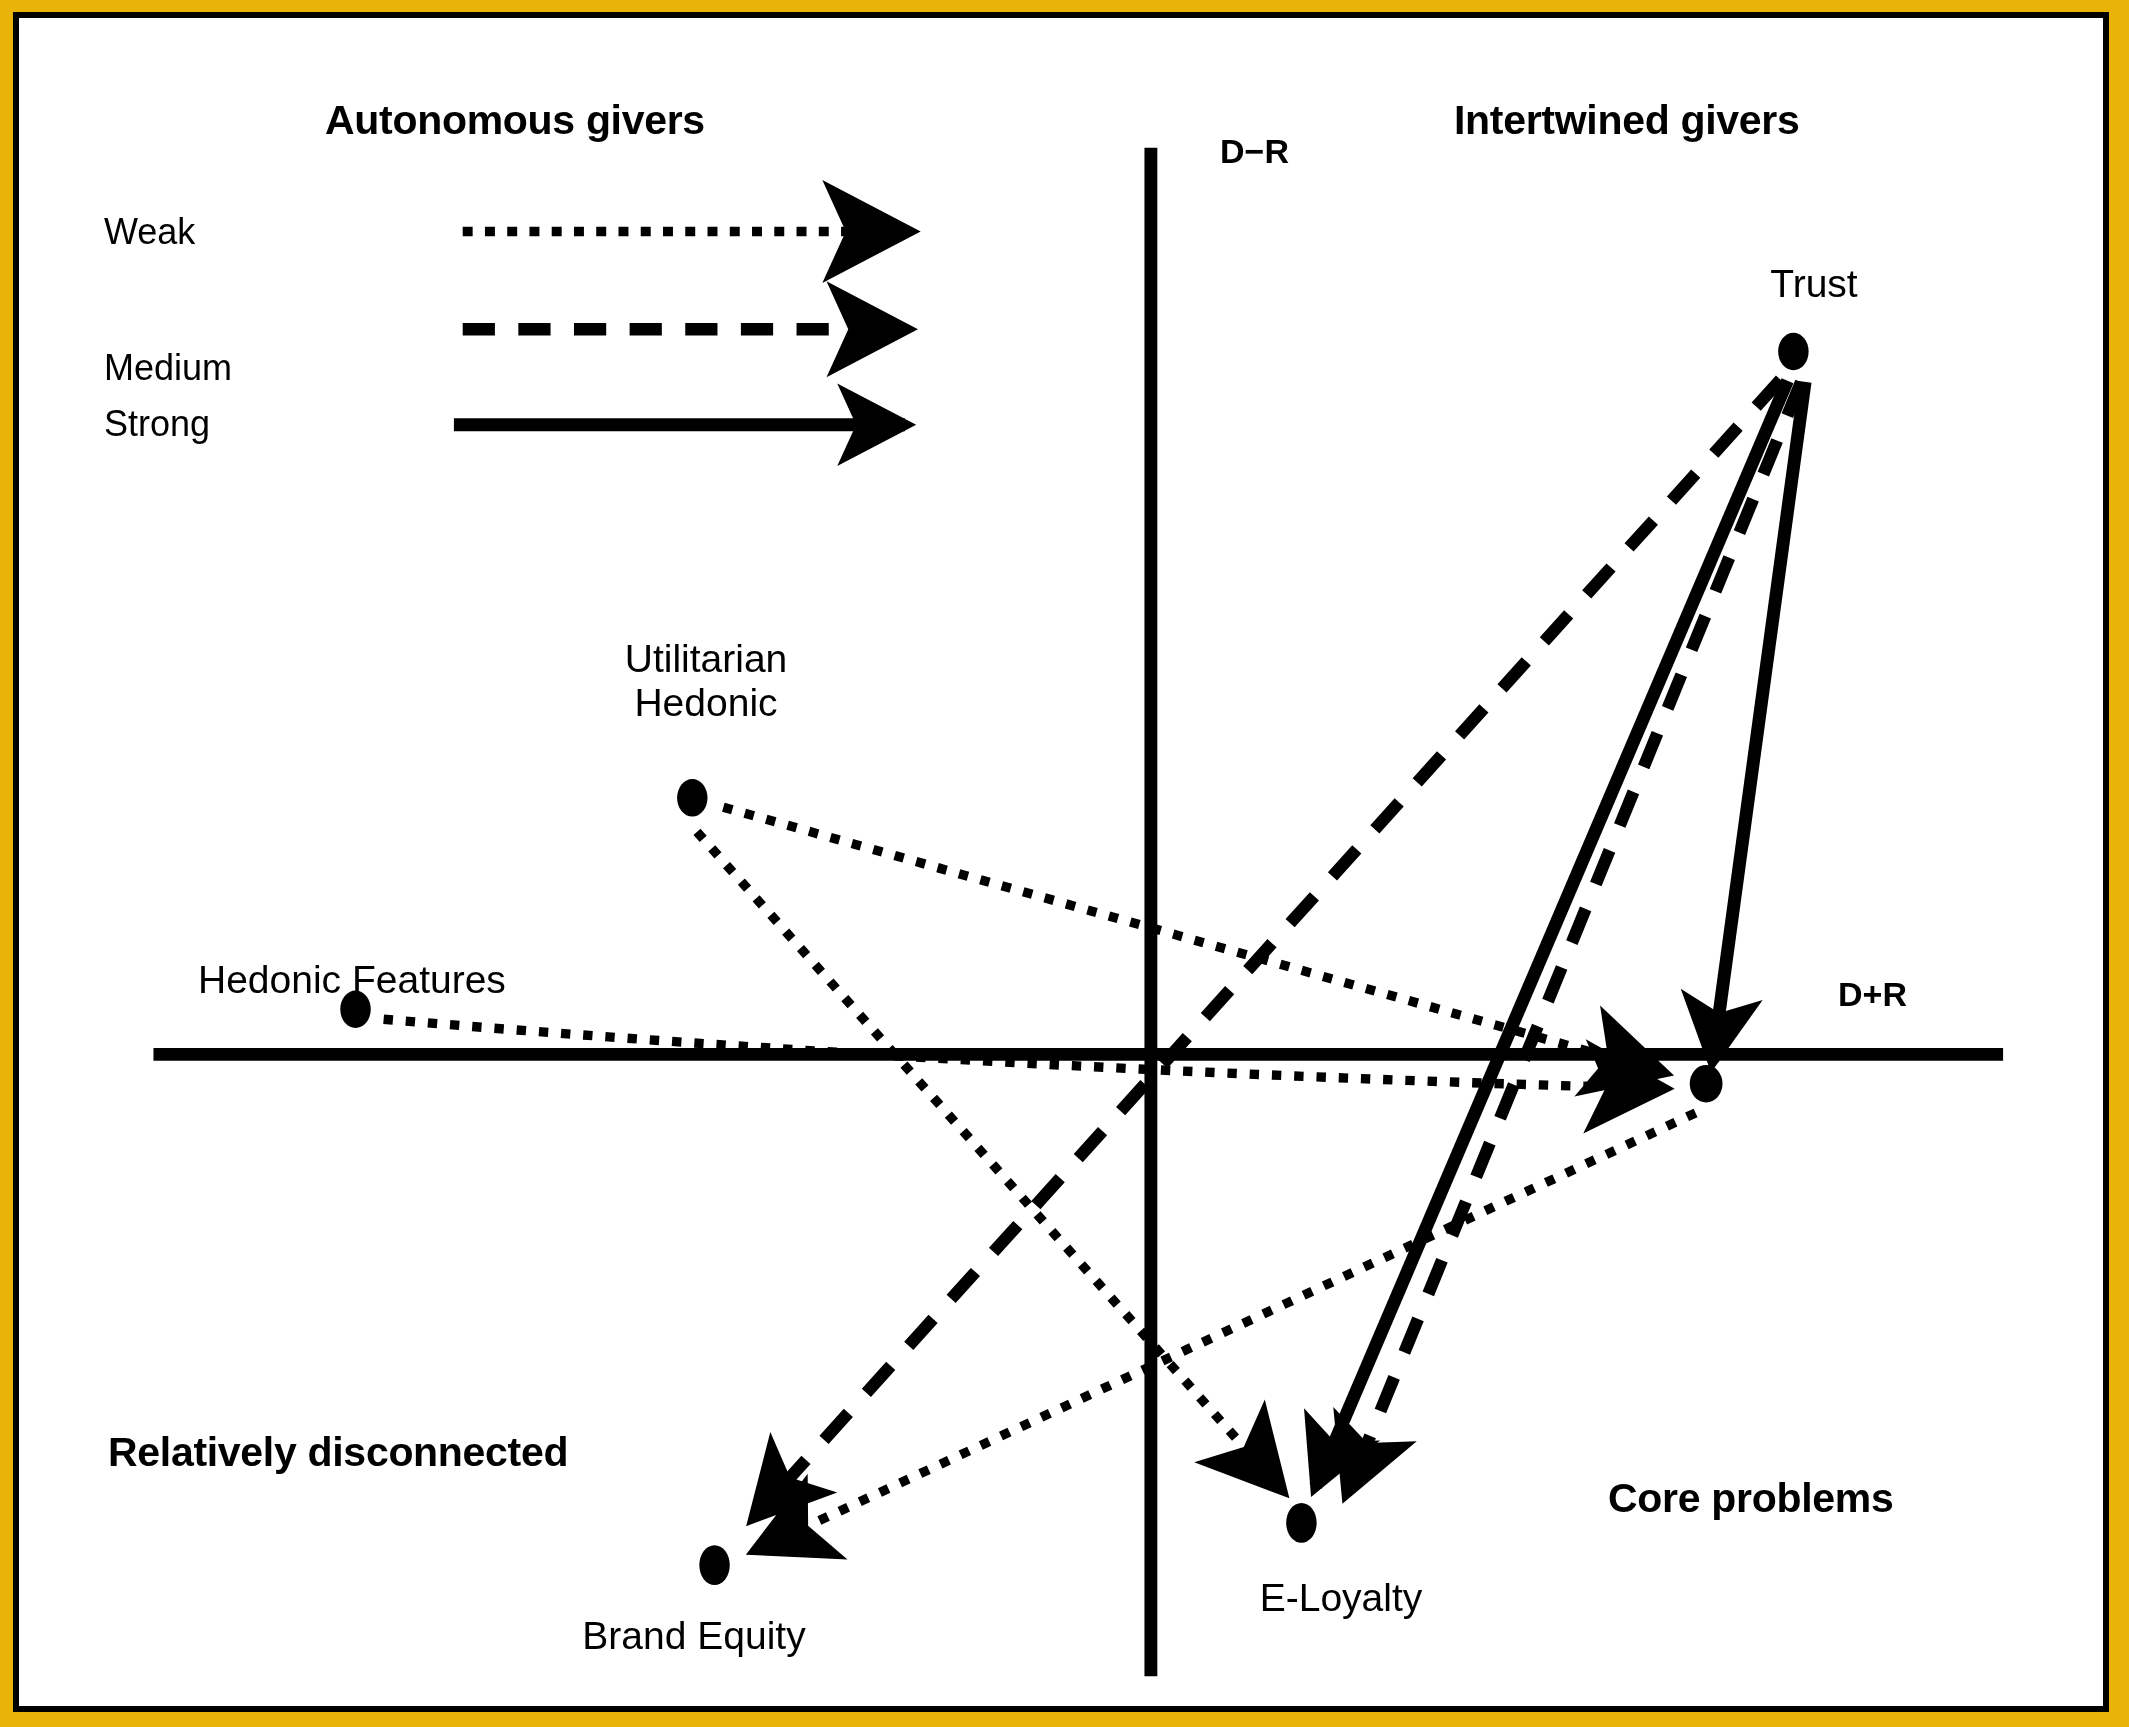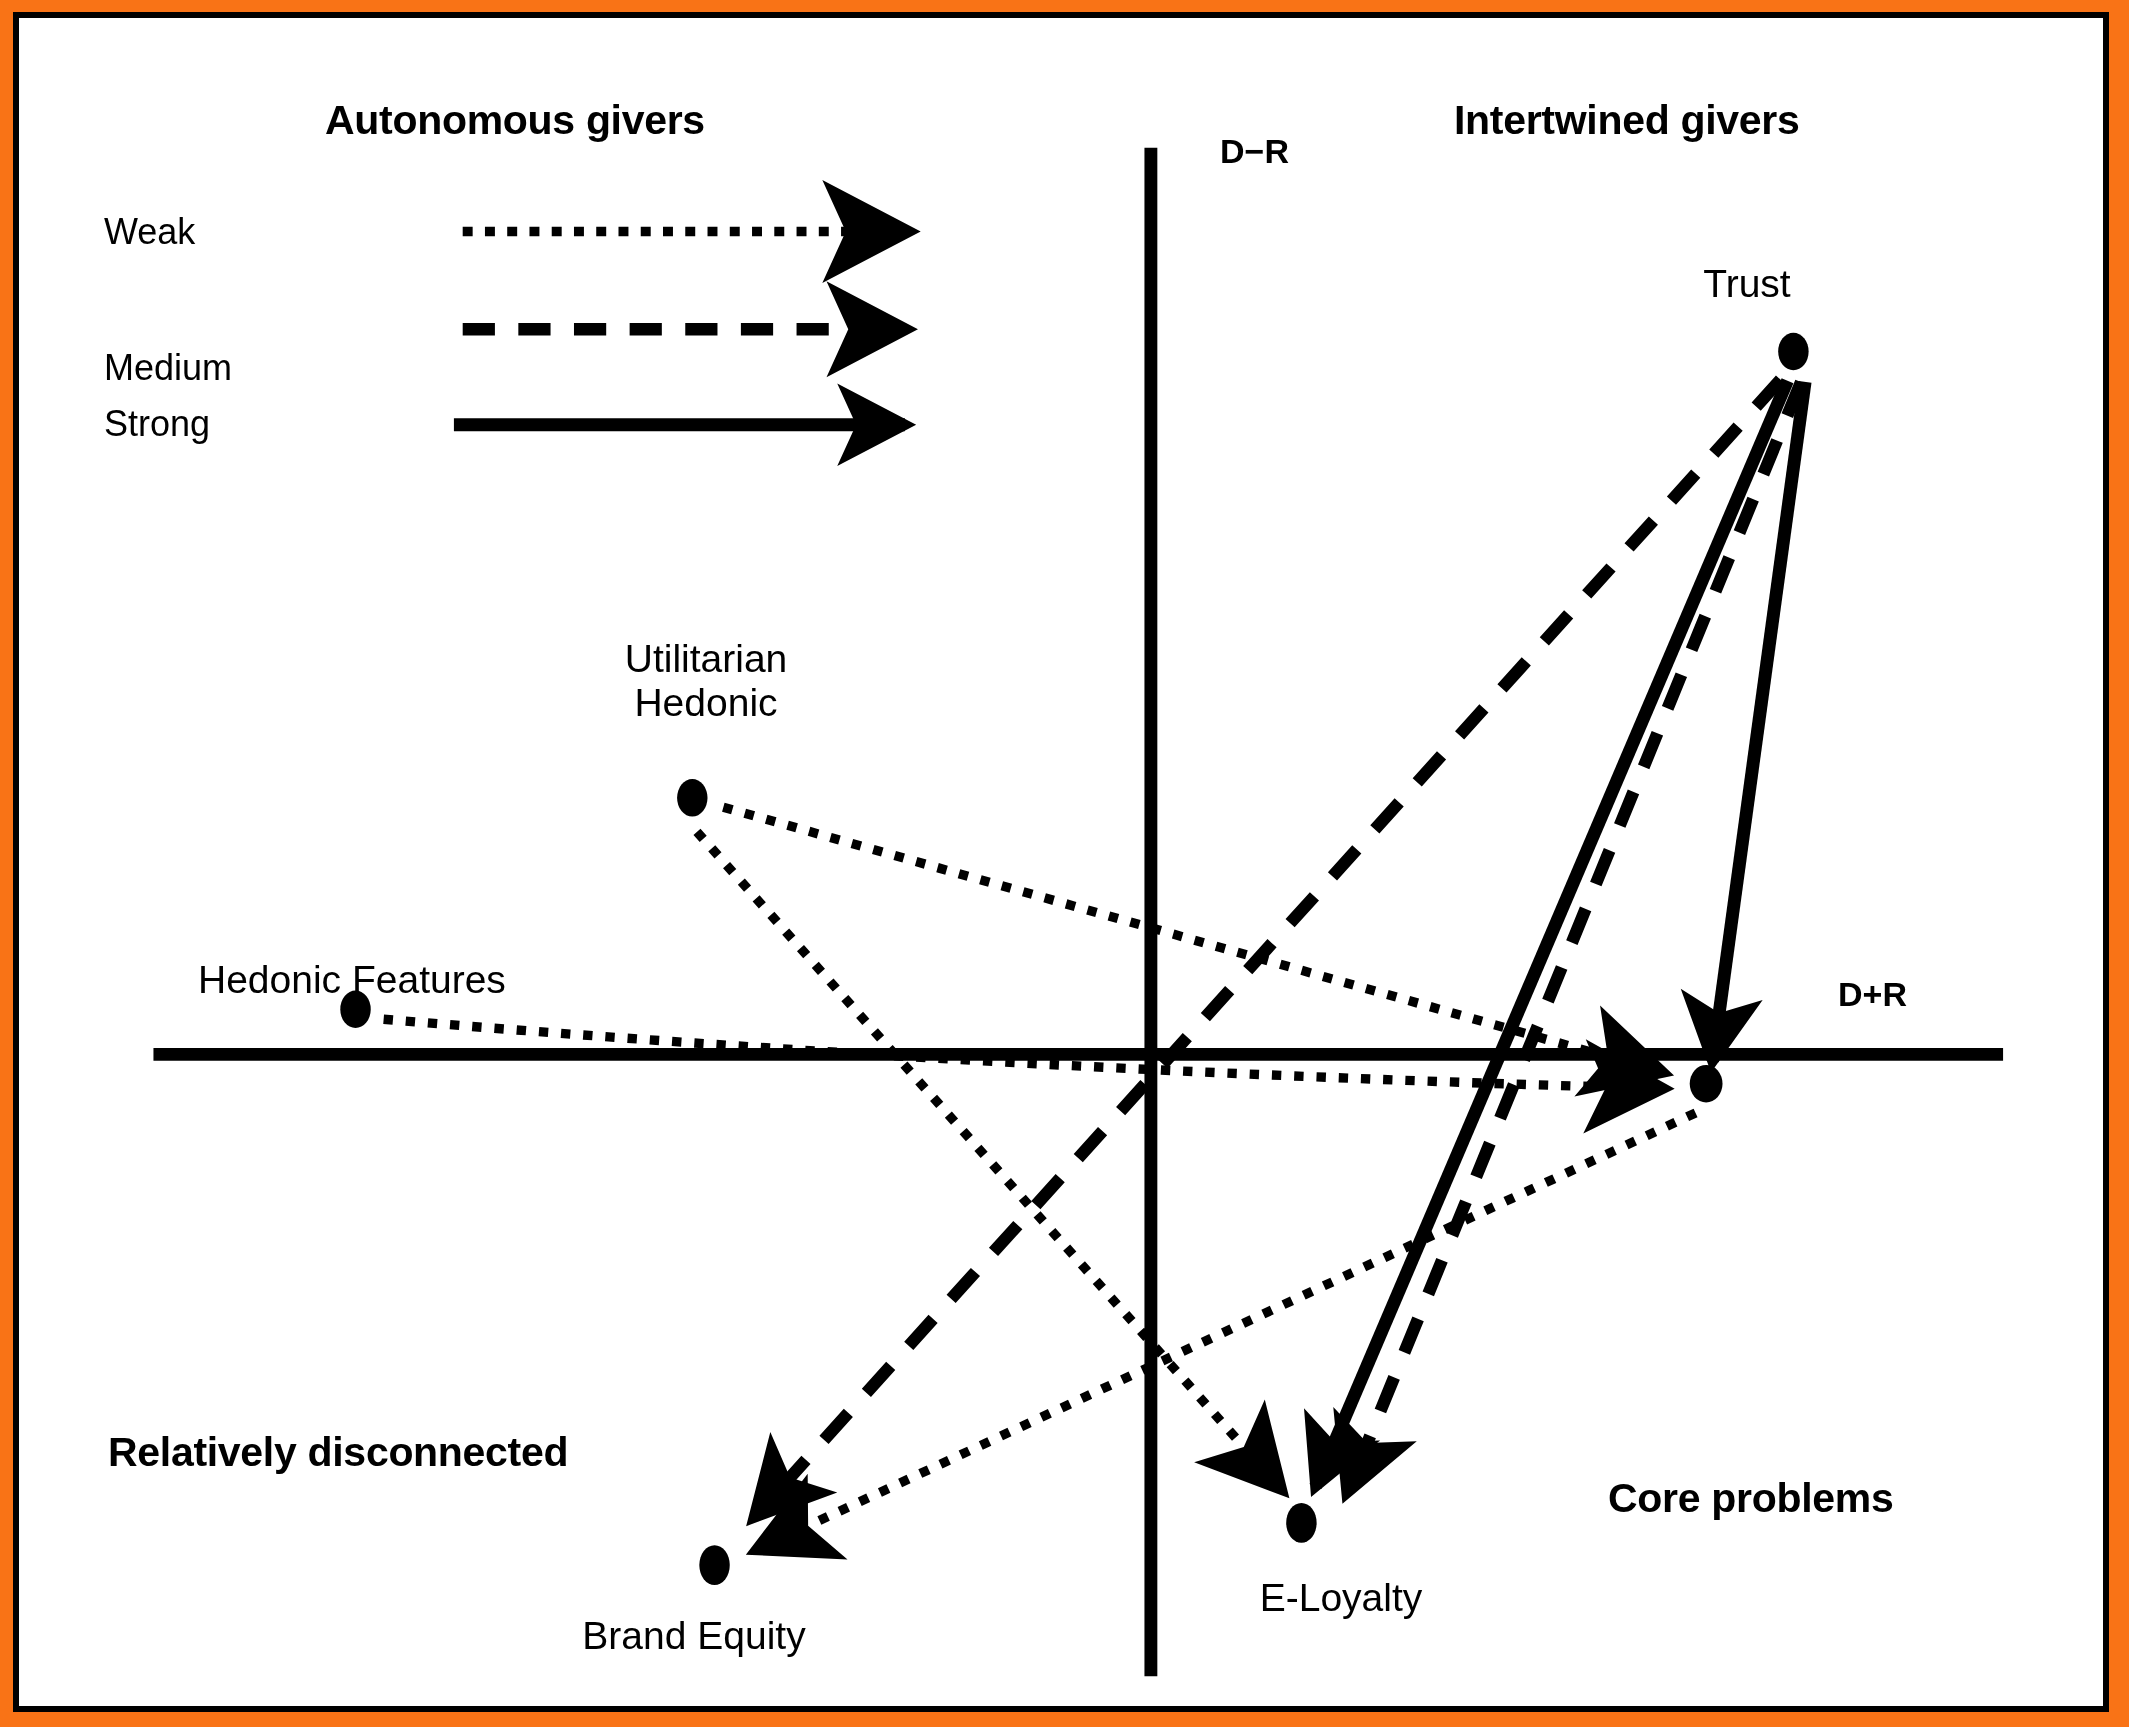--- a/index.html
+++ b/index.html
@@ -4,21 +4,21 @@
 <style>
   html, body {
     margin: 0;
     padding: 0;
     background: #ffffff;
   }
   #page {
     position: relative;
     width: 2129px;
     height: 1728px;
-    background: #f97316;
+    background: #eab308;
     font-family: "Liberation Sans", sans-serif;
     overflow: hidden;
   }
   #frame {
     position: absolute;
     left: 13px;
     top: 11.7px;
     width: 2096px;
     height: 1700px;
     border: 6.4px solid #000000;
@@ -136,21 +136,21 @@
   <div class="lbl axis-label" style="left:1220px; top:132px;">D−R</div>
 
   <div class="lbl axis-label" style="left:1838px; top:975px;">D+R</div>
 
   <div class="lbl legend-label" style="left:104px; top:212px;">Weak</div>
 
   <div class="lbl legend-label" style="left:104px; top:310px;margin-top:38px;">Medium</div>
 
   <div class="lbl legend-label" style="left:104px; top:404px;">Strong</div>
 
-  <div class="lbl node-label" style="left:1747px; top:262px; transform:translateX(-50%);">Trust</div>
+  <div class="lbl node-label" style="left:1814px; top:262px; transform:translateX(-50%);">Trust</div>
 
   <div class="lbl node-label" style="left:706px; top:637px; transform:translateX(-50%); text-align:center;">
     <div>Utilitarian</div>
     <div>Hedonic</div>
   </div>
 
   <div class="lbl node-label" style="left:198px; top:958px;">Hedonic Features</div>
 
 
   <div class="lbl node-label" style="left:694px; top:1614px; transform:translateX(-50%);">Brand Equity</div>

